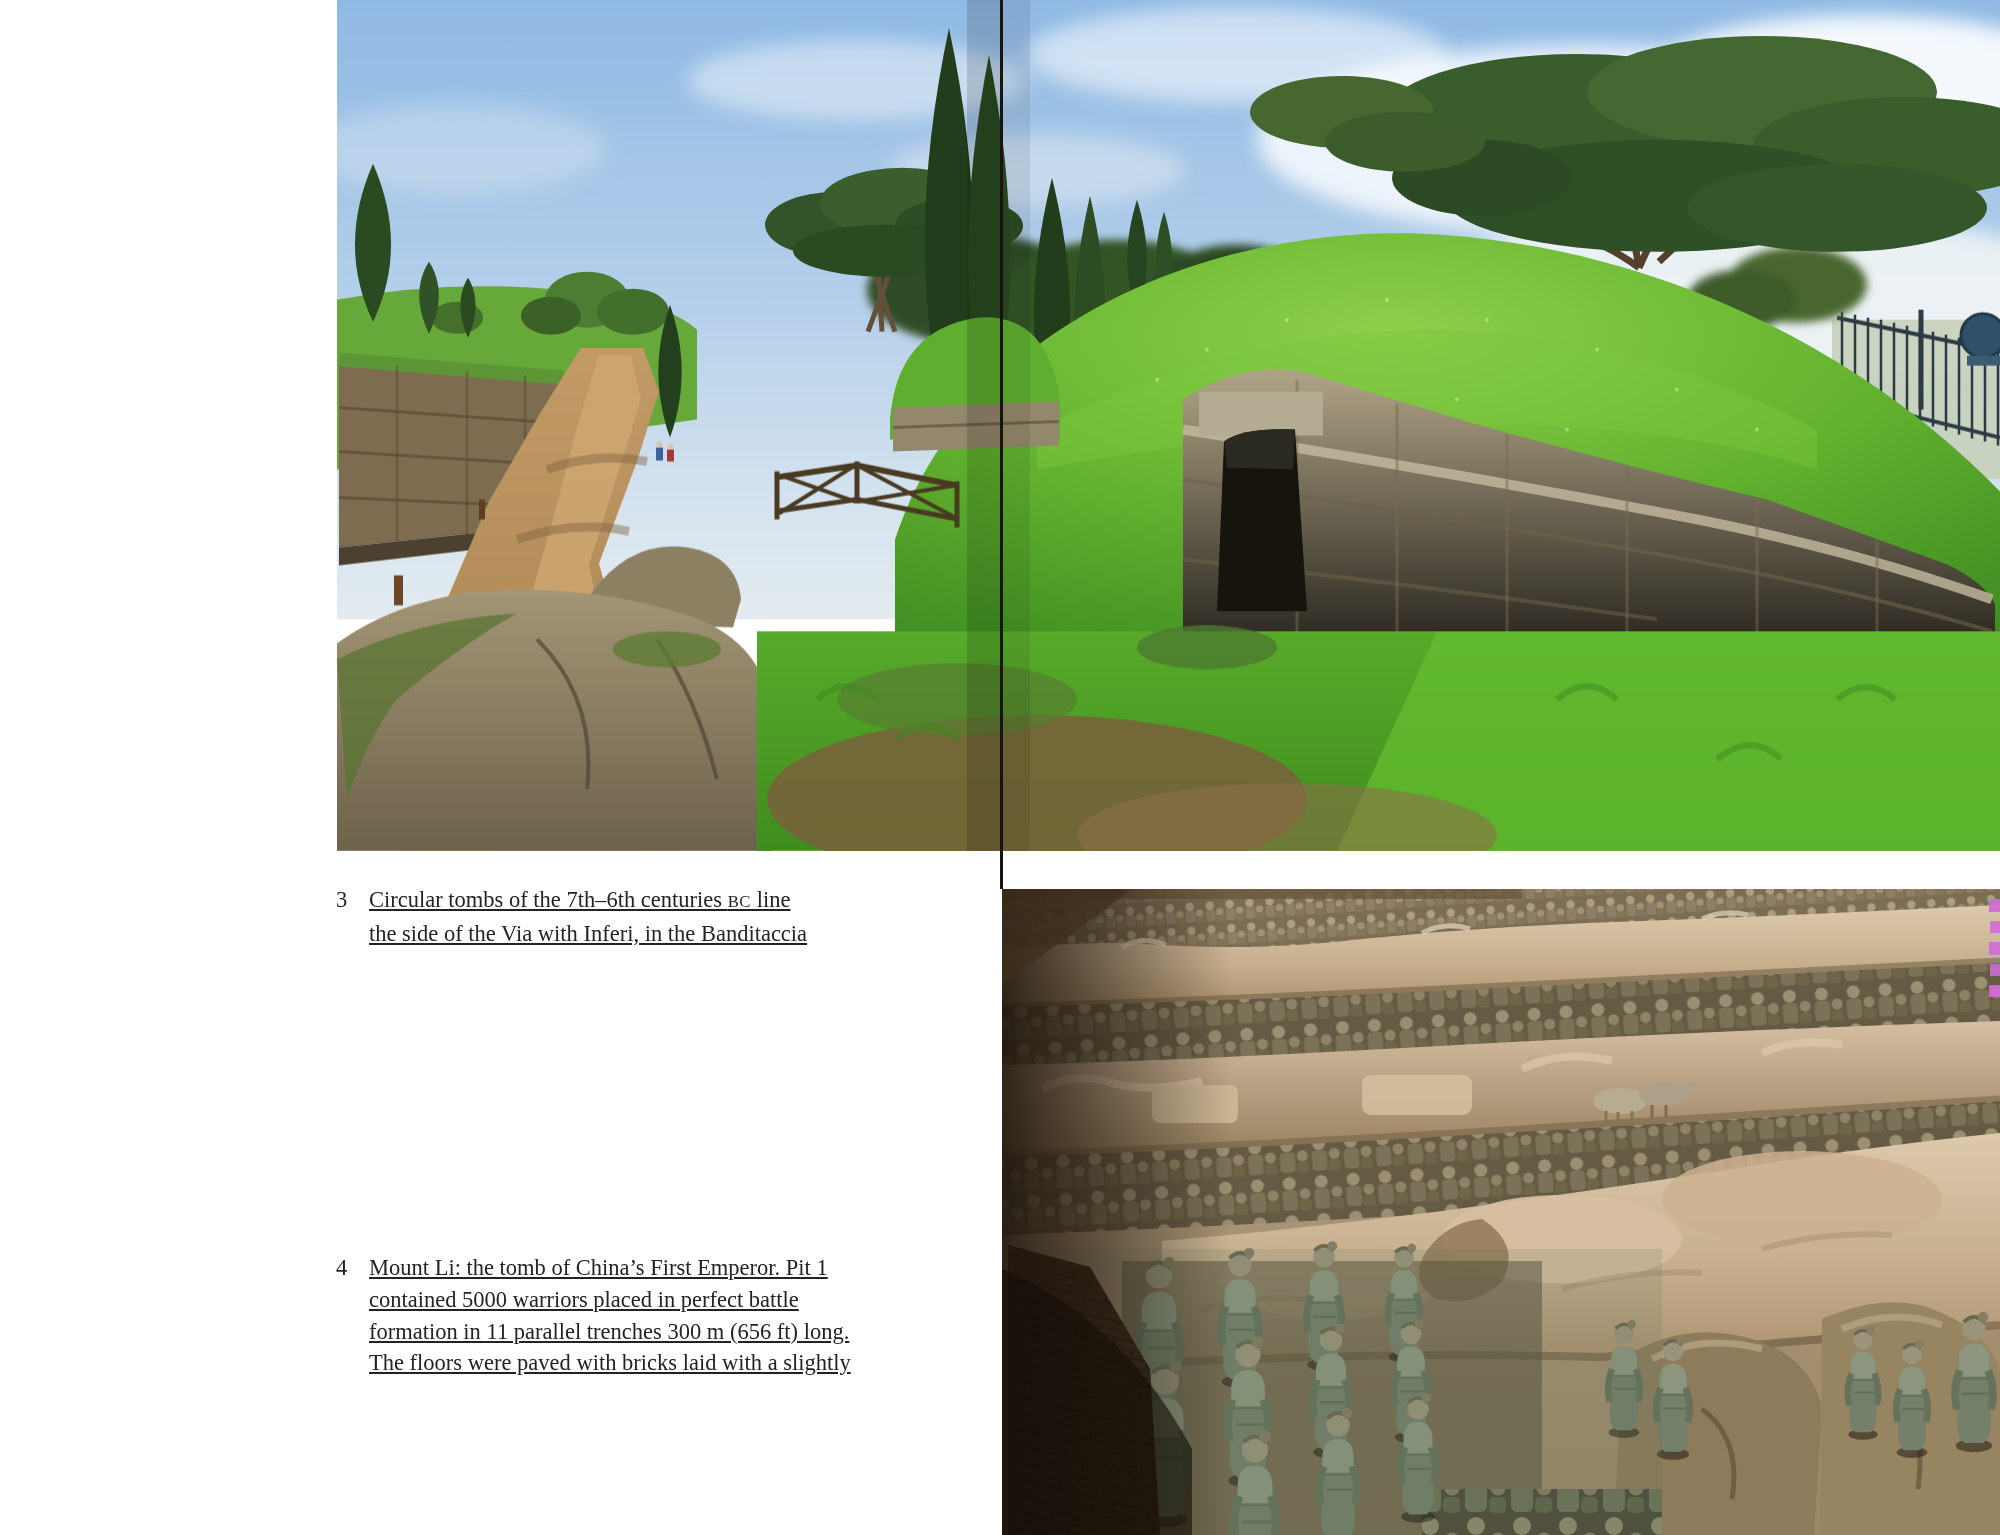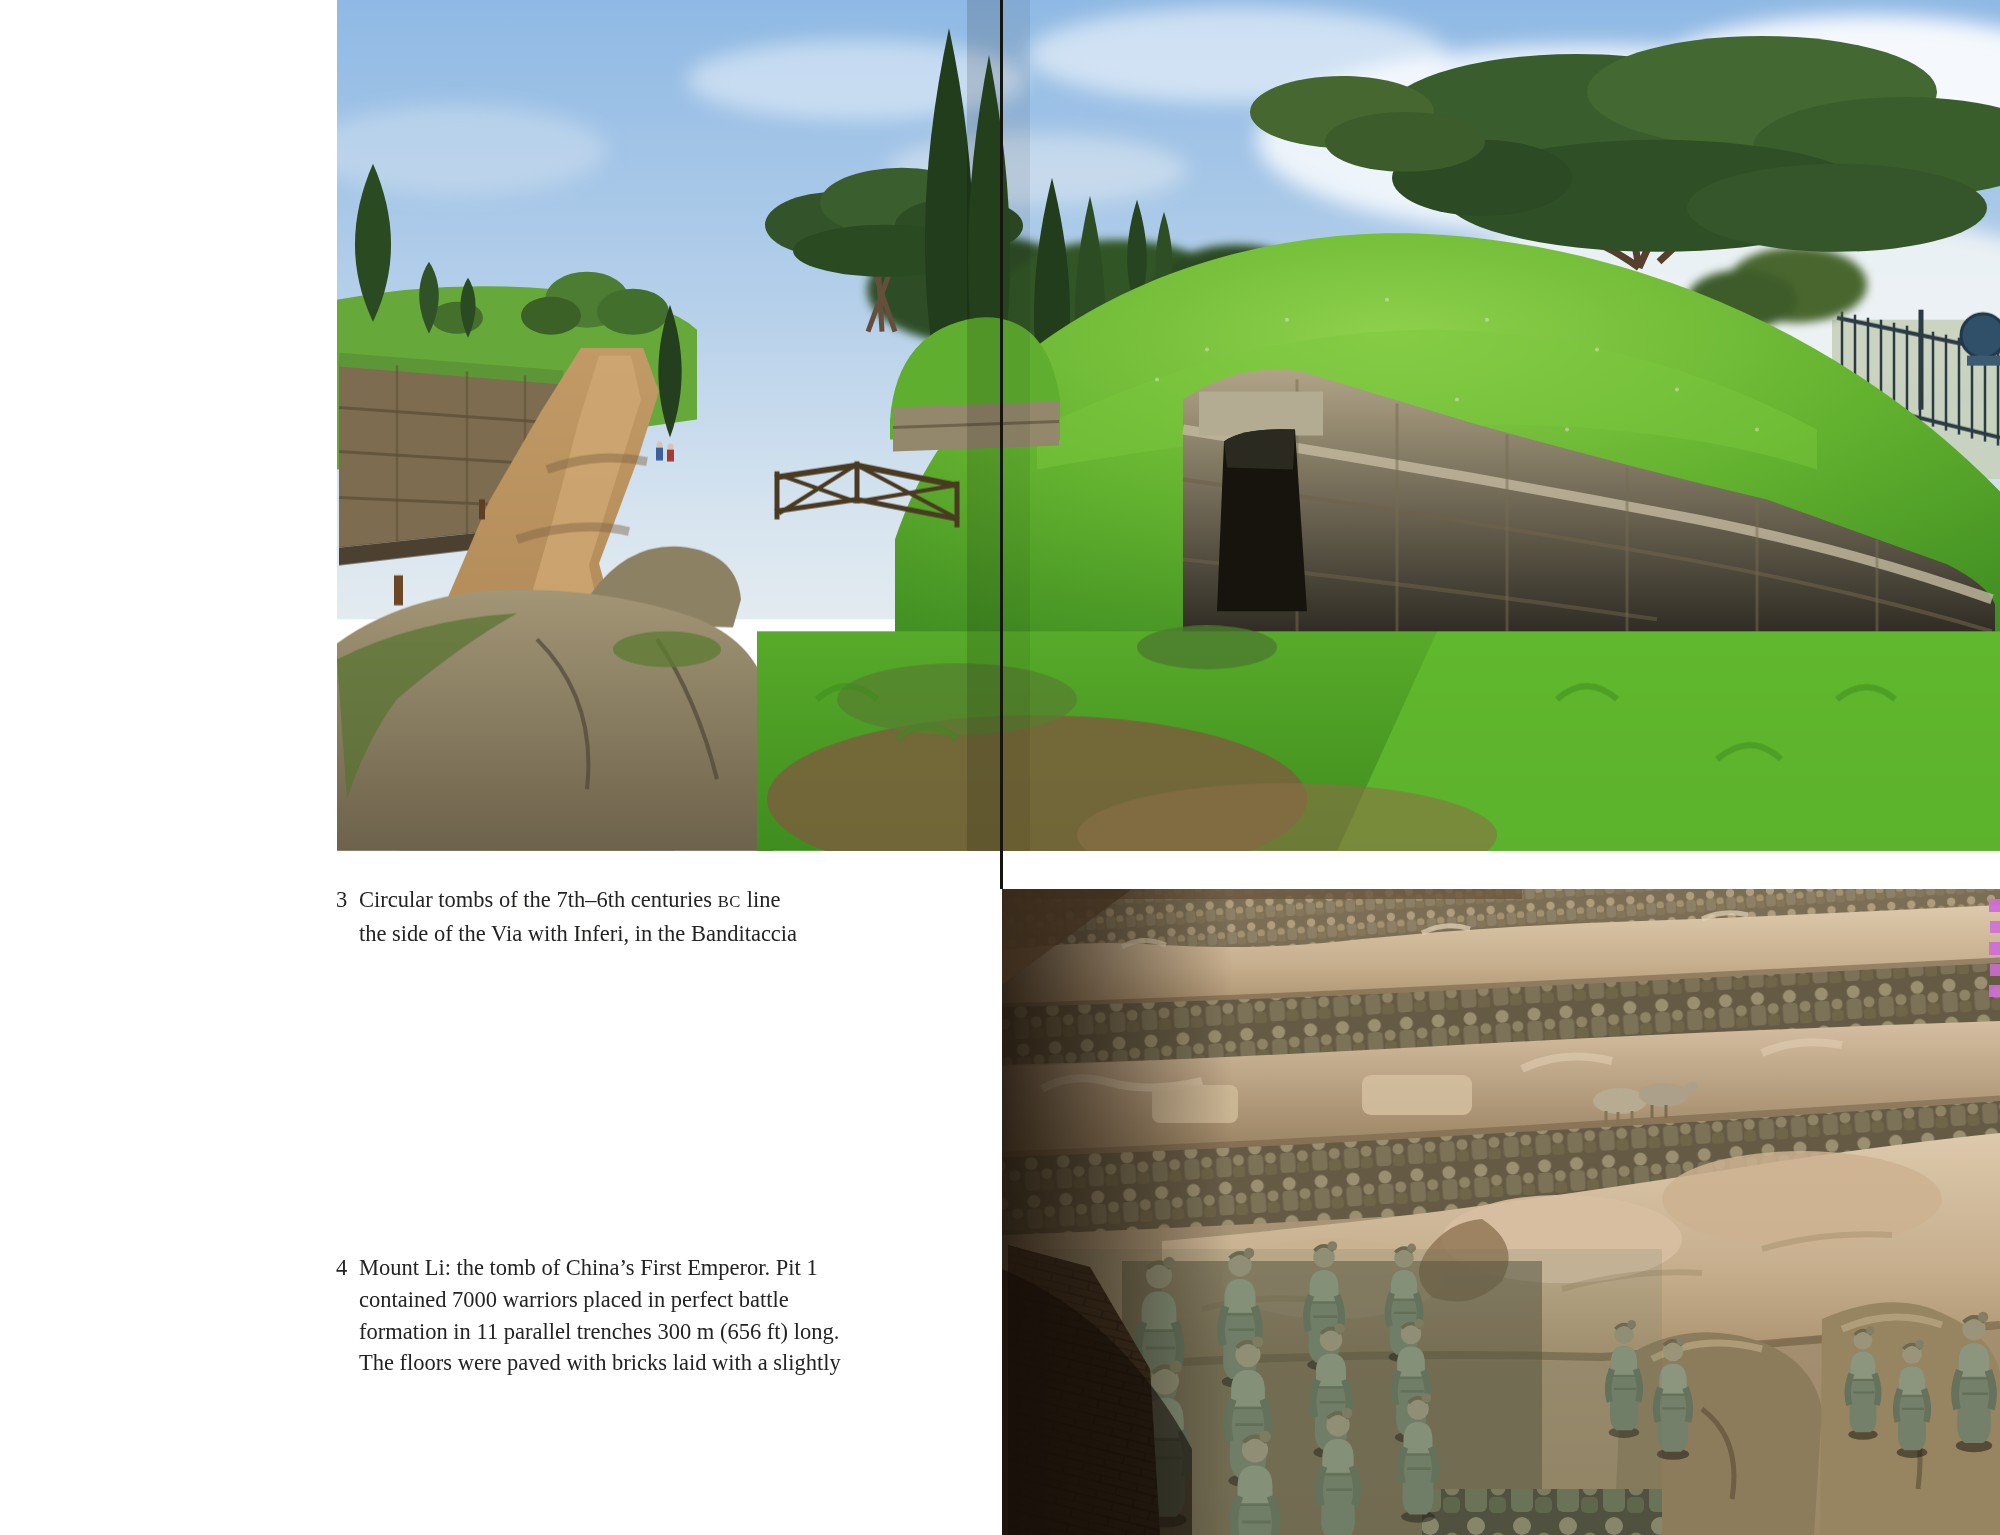--- a/index.html
+++ b/index.html
@@ -7,21 +7,21 @@
           font-family:"Liberation Serif", serif;}
   .photo{position:absolute;overflow:hidden;}
   #photo-top{left:337px;top:0;width:1663px;height:851px;}
   #photo-bottom{left:1002px;top:889px;width:998px;height:646px;}
   #gutter{position:absolute;left:1000px;top:0;width:3px;height:889px;}
   .photo svg{display:block;width:100%;height:100%;}
   .caption{position:absolute;display:flex;color:#242321;font-size:22.5px;line-height:31.8px;}
   #caption-3{left:336px;top:884px;}
   #caption-4{left:336px;top:1252px;}
   .cap-num{width:16px;flex:none;text-align:left;}
-  .cap-text{margin-left:7px;}
+  .cap-text{margin-left:17px;text-decoration:underline;}
   .cap-line{display:block;white-space:nowrap;}
   .sc{font-size:0.74em;letter-spacing:0.6px;}
 </style>
 </head>
 <body>
 
 <div id="canvas">
 
   <div id="photo-top" class="photo">
     <svg viewBox="0 0 1663 852" preserveAspectRatio="none">
@@ -248,21 +248,21 @@
     <span class="cap-text">
       <span class="cap-line"><span>Circular tombs of the 7th–6th centuries </span><span class="sc">BC</span><span> line</span></span>
       <span class="cap-line">the side of the Via with Inferi, in the Banditaccia</span>
     </span>
   </div>
 
   <div id="caption-4" class="caption">
     <span class="cap-num">4</span>
     <span class="cap-text">
       <span class="cap-line">Mount Li: the tomb of China’s First Emperor. Pit 1</span>
-      <span class="cap-line">contained 7000 warriors placed in perfect battle</span>
+      <span class="cap-line">contained 5000 warriors placed in perfect battle</span>
       <span class="cap-line">formation in 11 parallel trenches 300 m (656 ft) long.</span>
       <span class="cap-line">The floors were paved with bricks laid with a slightly</span>
     </span>
   </div>
 
   <div id="photo-bottom" class="photo">
     <svg viewBox="0 0 998 646" preserveAspectRatio="none">
       <defs>
         <linearGradient id="earthBase" x1="0" y1="0" x2="0" y2="1">
           <stop offset="0" stop-color="#b4a184"></stop>

